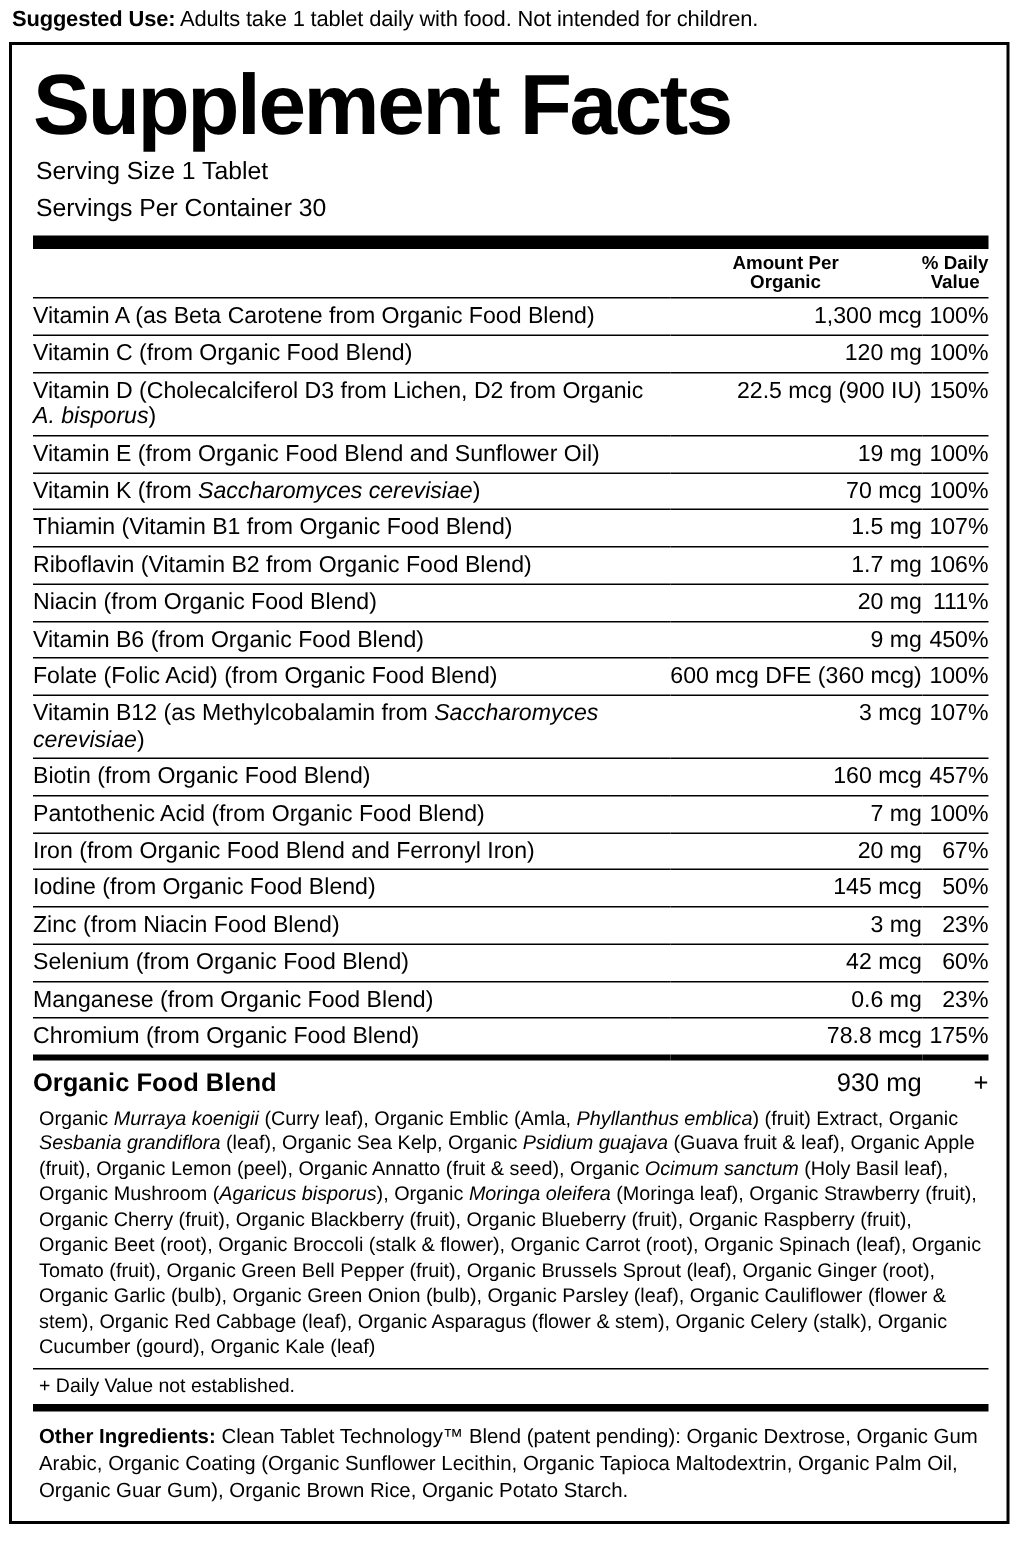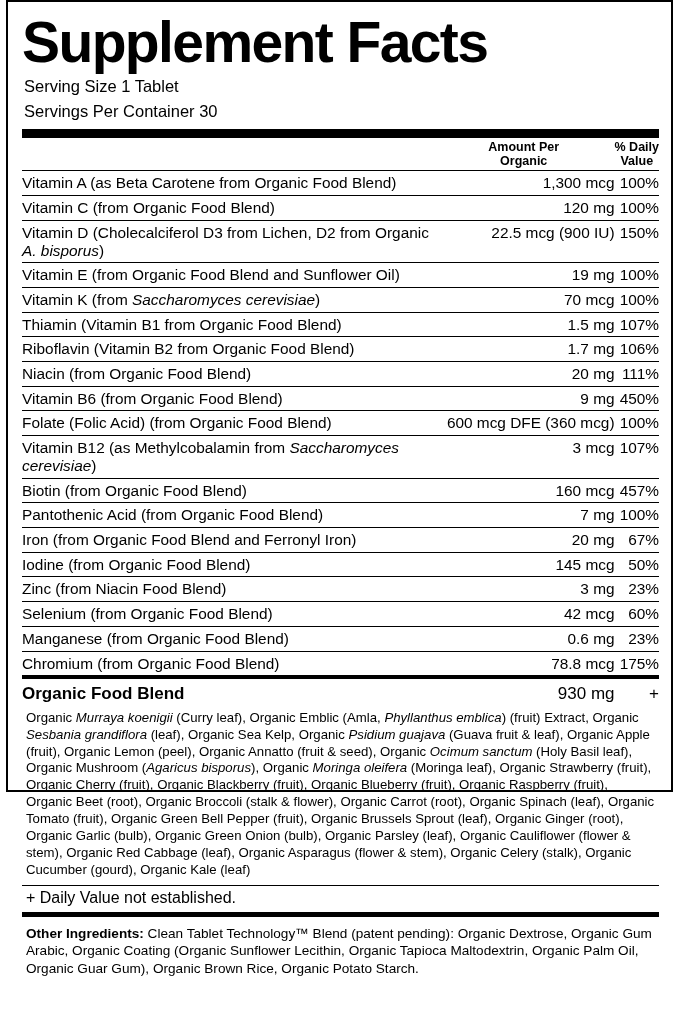--- a/index.html
+++ b/index.html
@@ -31,21 +31,21 @@
   }
   .suggested-use .label {
     font-weight: bold;
   }
   
   .panel {
     border: 2px solid #000;
     margin: 0 6px;
     box-sizing: border-box;
     padding: 0 0 0 0;
-    height: 792px;
+    height: 988px;
     position: relative;
   }
   .panel-inner {
     padding: 6px 12px 0 14px;
   }
   .sf-title {
     font-size: 57px;
     font-weight: bold;
     letter-spacing: -1.6px;
     line-height: 1.0;
@@ -120,39 +120,42 @@
   .blend-top {
     border-top: 4px solid #000;
   }
   .ingredient-list {
     font-size: 13.2px;
     line-height: 1.28;
     padding: 2px 2px 6px 4px;
     text-align: left;
   }
   .footnote {
-    font-size: 16px;
+    font-size: 13px;
     padding: 3px 0 4px 4px;
   }
   .rule-footer {
     border-bottom: 5px solid #000;
     margin-top: 1px;
   }
   .other-ing {
     font-size: 13.6px;
     line-height: 1.3;
     padding: 8px 4px 4px 4px;
   }
   .other-ing b { font-weight: bold; }
 </style>
 </head>
 <body>
 
 <div class="page">
 
+  <div class="suggested-use">
+    <span class="label">Suggested Use:</span><span> Adults take 1 tablet daily with food. Not intended for children.</span>
+  </div>
 
   <div class="panel">
     <div class="panel-inner">
 
       <div class="sf-title">Supplement Facts</div>
 
       <div class="serving-info">Serving Size 1 Tablet</div>
       <div class="serving-info">Servings Per Container 30</div>
 
       <div class="rule-heavy"></div>

